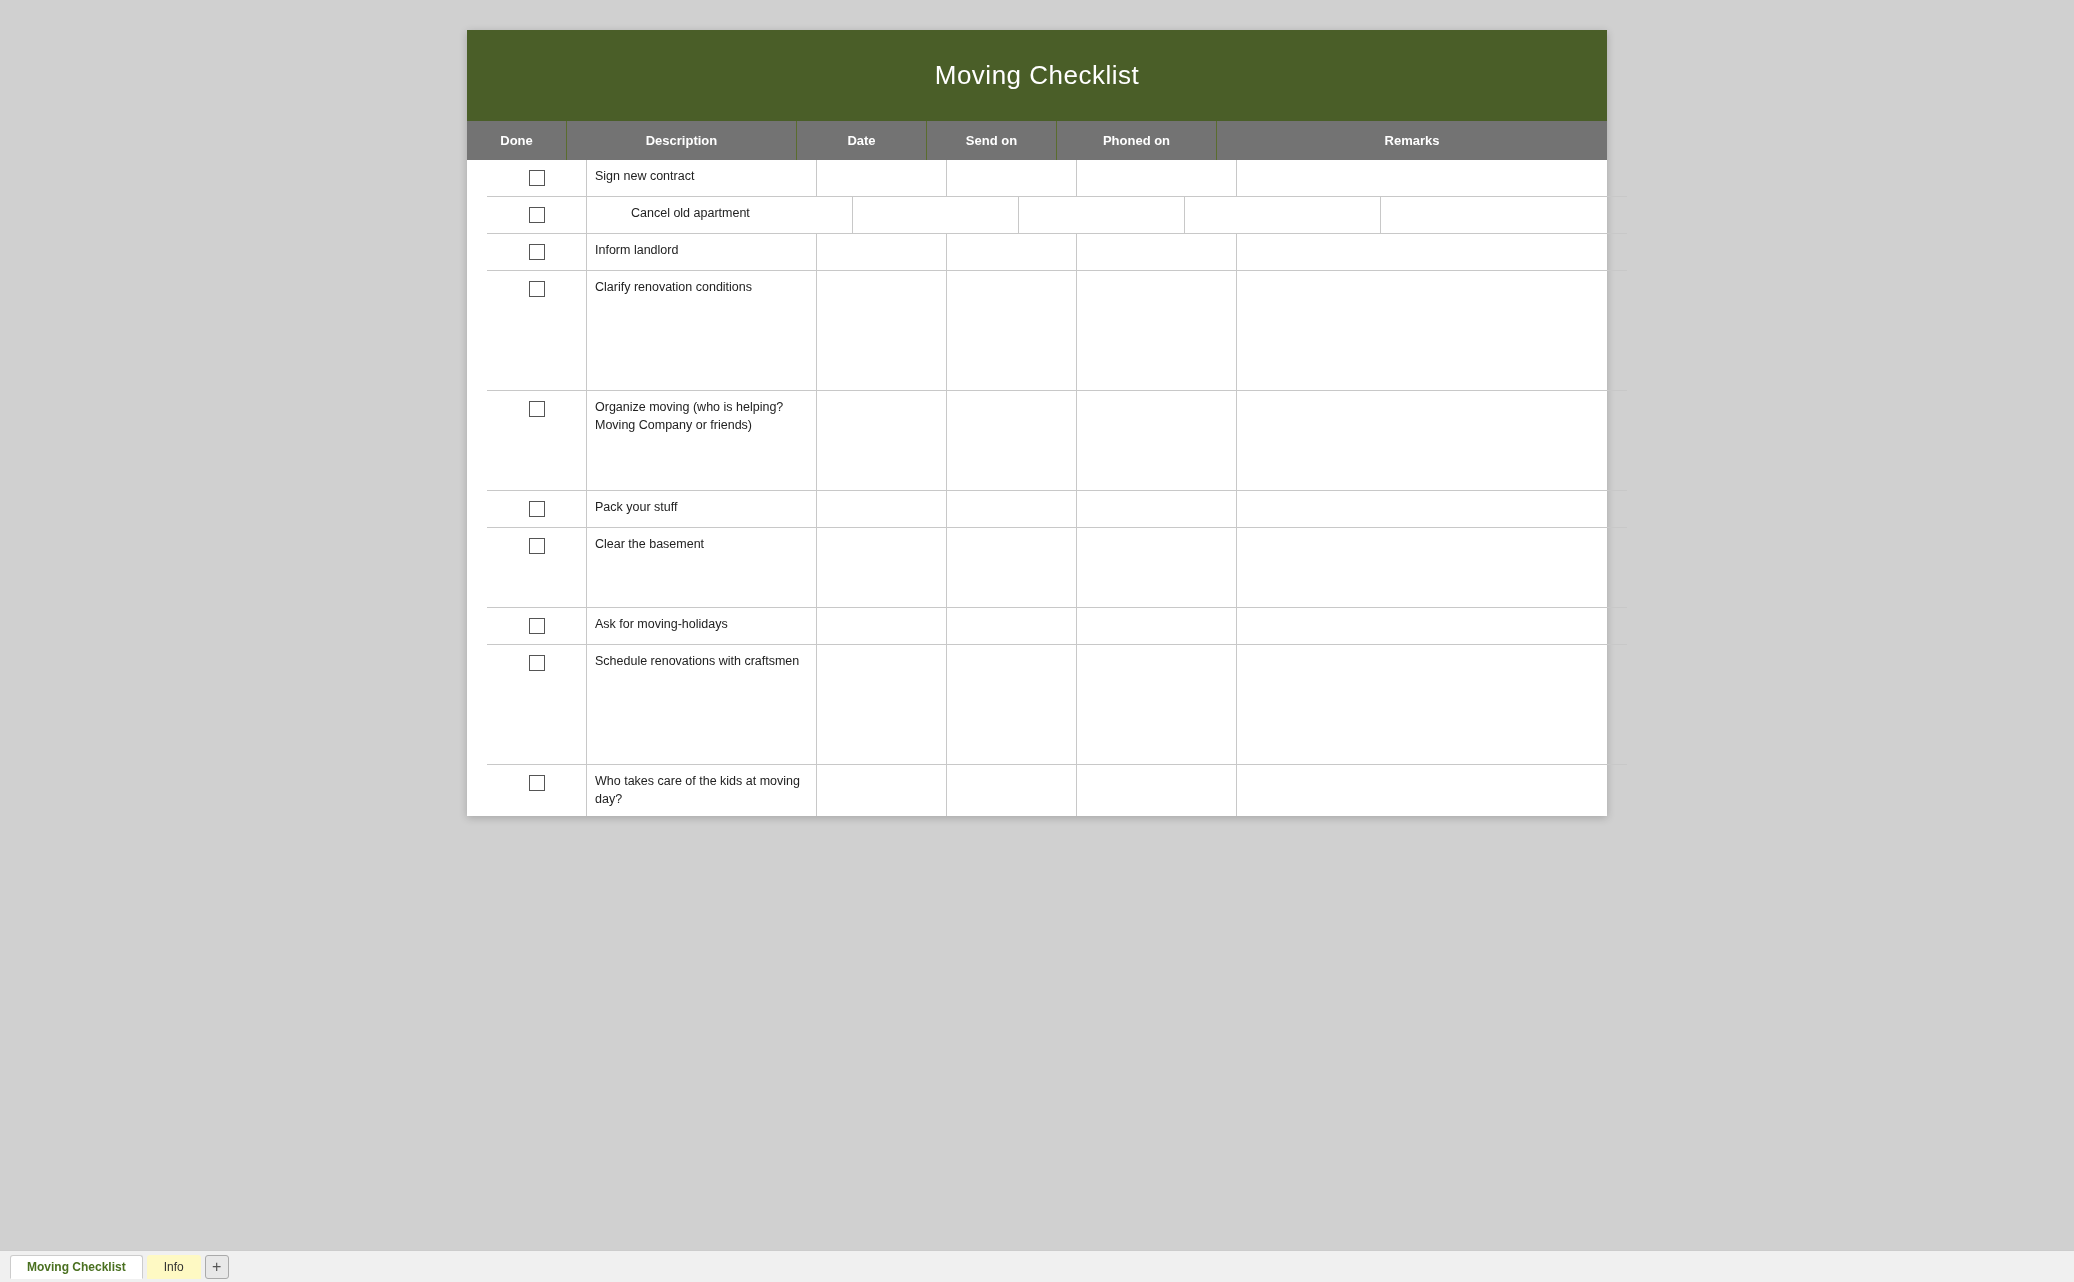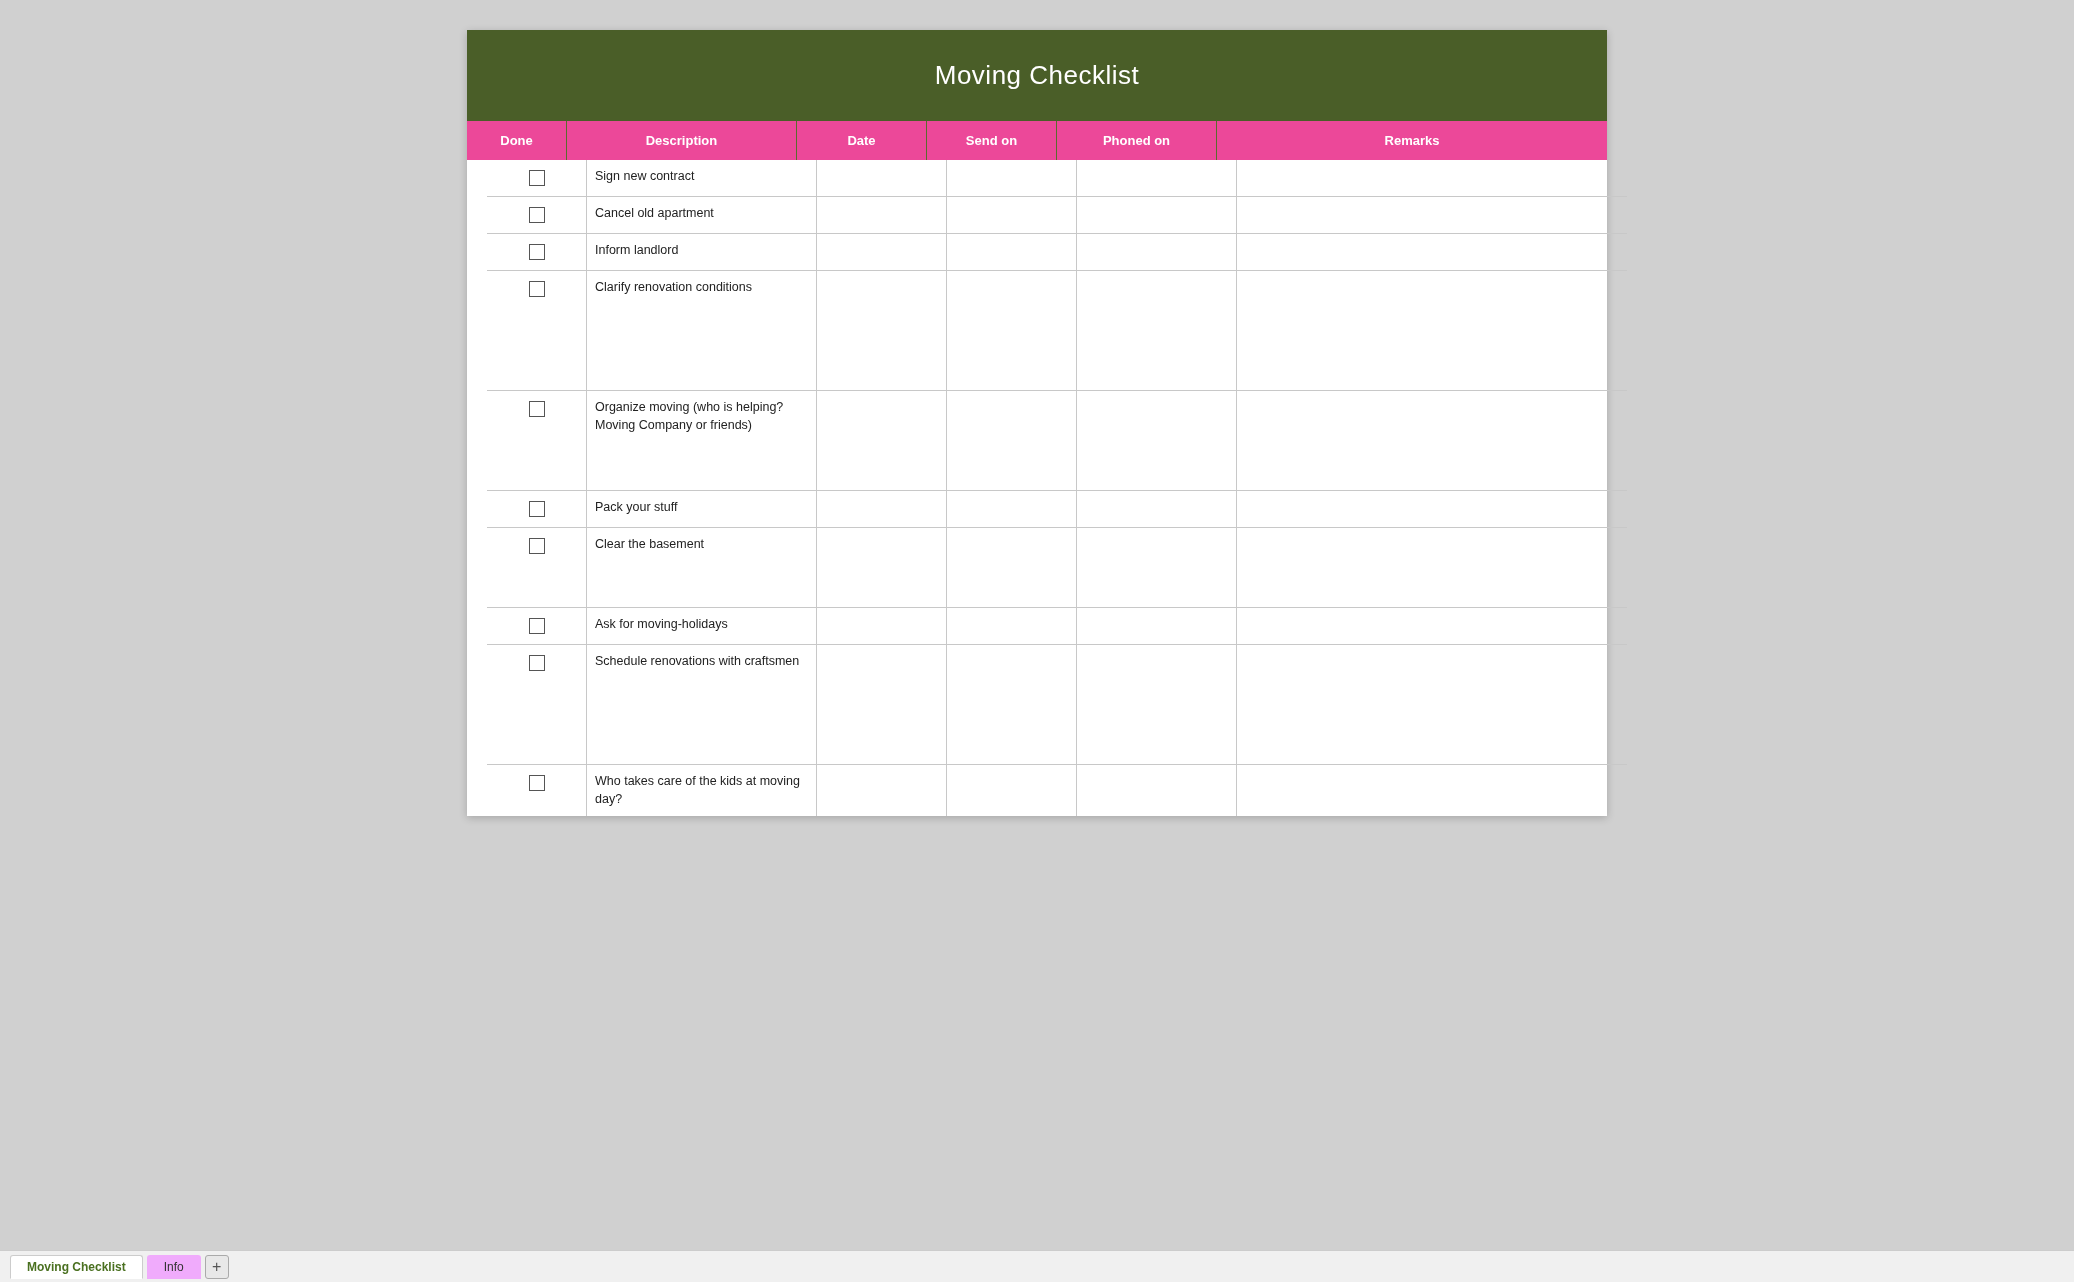--- a/index.html
+++ b/index.html
@@ -31,21 +31,21 @@
       text-align: center;
       padding: 30px 20px;
       font-size: 26px;
       font-weight: 400;
       letter-spacing: 0.5px;
     }
 
     .table-header {
       display: grid;
       grid-template-columns: 100px 230px 130px 130px 160px 1fr;
-      background: #ec4899;
+      background: #737373;
     }
 
     .table-header .col-head {
       color: white;
       font-weight: bold;
       font-size: 13px;
       padding: 12px 8px;
       text-align: center;
       border-right: 1px solid #5a6d2e;
     }
@@ -116,21 +116,21 @@
       padding: 0 10px;
       gap: 4px;
     }
 
     .tab {
       padding: 4px 16px;
       font-size: 12px;
       cursor: pointer;
       border: 1px solid transparent;
       border-radius: 3px 3px 0 0;
-      background: #f0abfc;
+      background: #fef9c3;
       color: #333;
     }
 
     .tab.active {
       background: white;
       color: #4a7020;
       font-weight: bold;
       border-color: #ccc;
       border-bottom-color: white;
     }
@@ -170,21 +170,21 @@
     <div class="table-row" style="min-height: 36px;">
           <div class="cell cell-done">
             <div class="checkbox"></div>
           </div>
           <div class="cell cell-description">Sign new contract</div>
           <div class="cell"></div>
           <div class="cell"></div>
           <div class="cell"></div>
           <div class="cell"></div>
         </div>
-        <div class="table-row" style="min-height: 36px;">
+        <div class="table-row" style="min-height: 36px; gap: 36px;">
           <div class="cell cell-done">
             <div class="checkbox"></div>
           </div>
           <div class="cell cell-description">Cancel old apartment</div>
           <div class="cell"></div>
           <div class="cell"></div>
           <div class="cell"></div>
           <div class="cell"></div>
         </div>
         <div class="table-row" style="min-height: 36px;">

